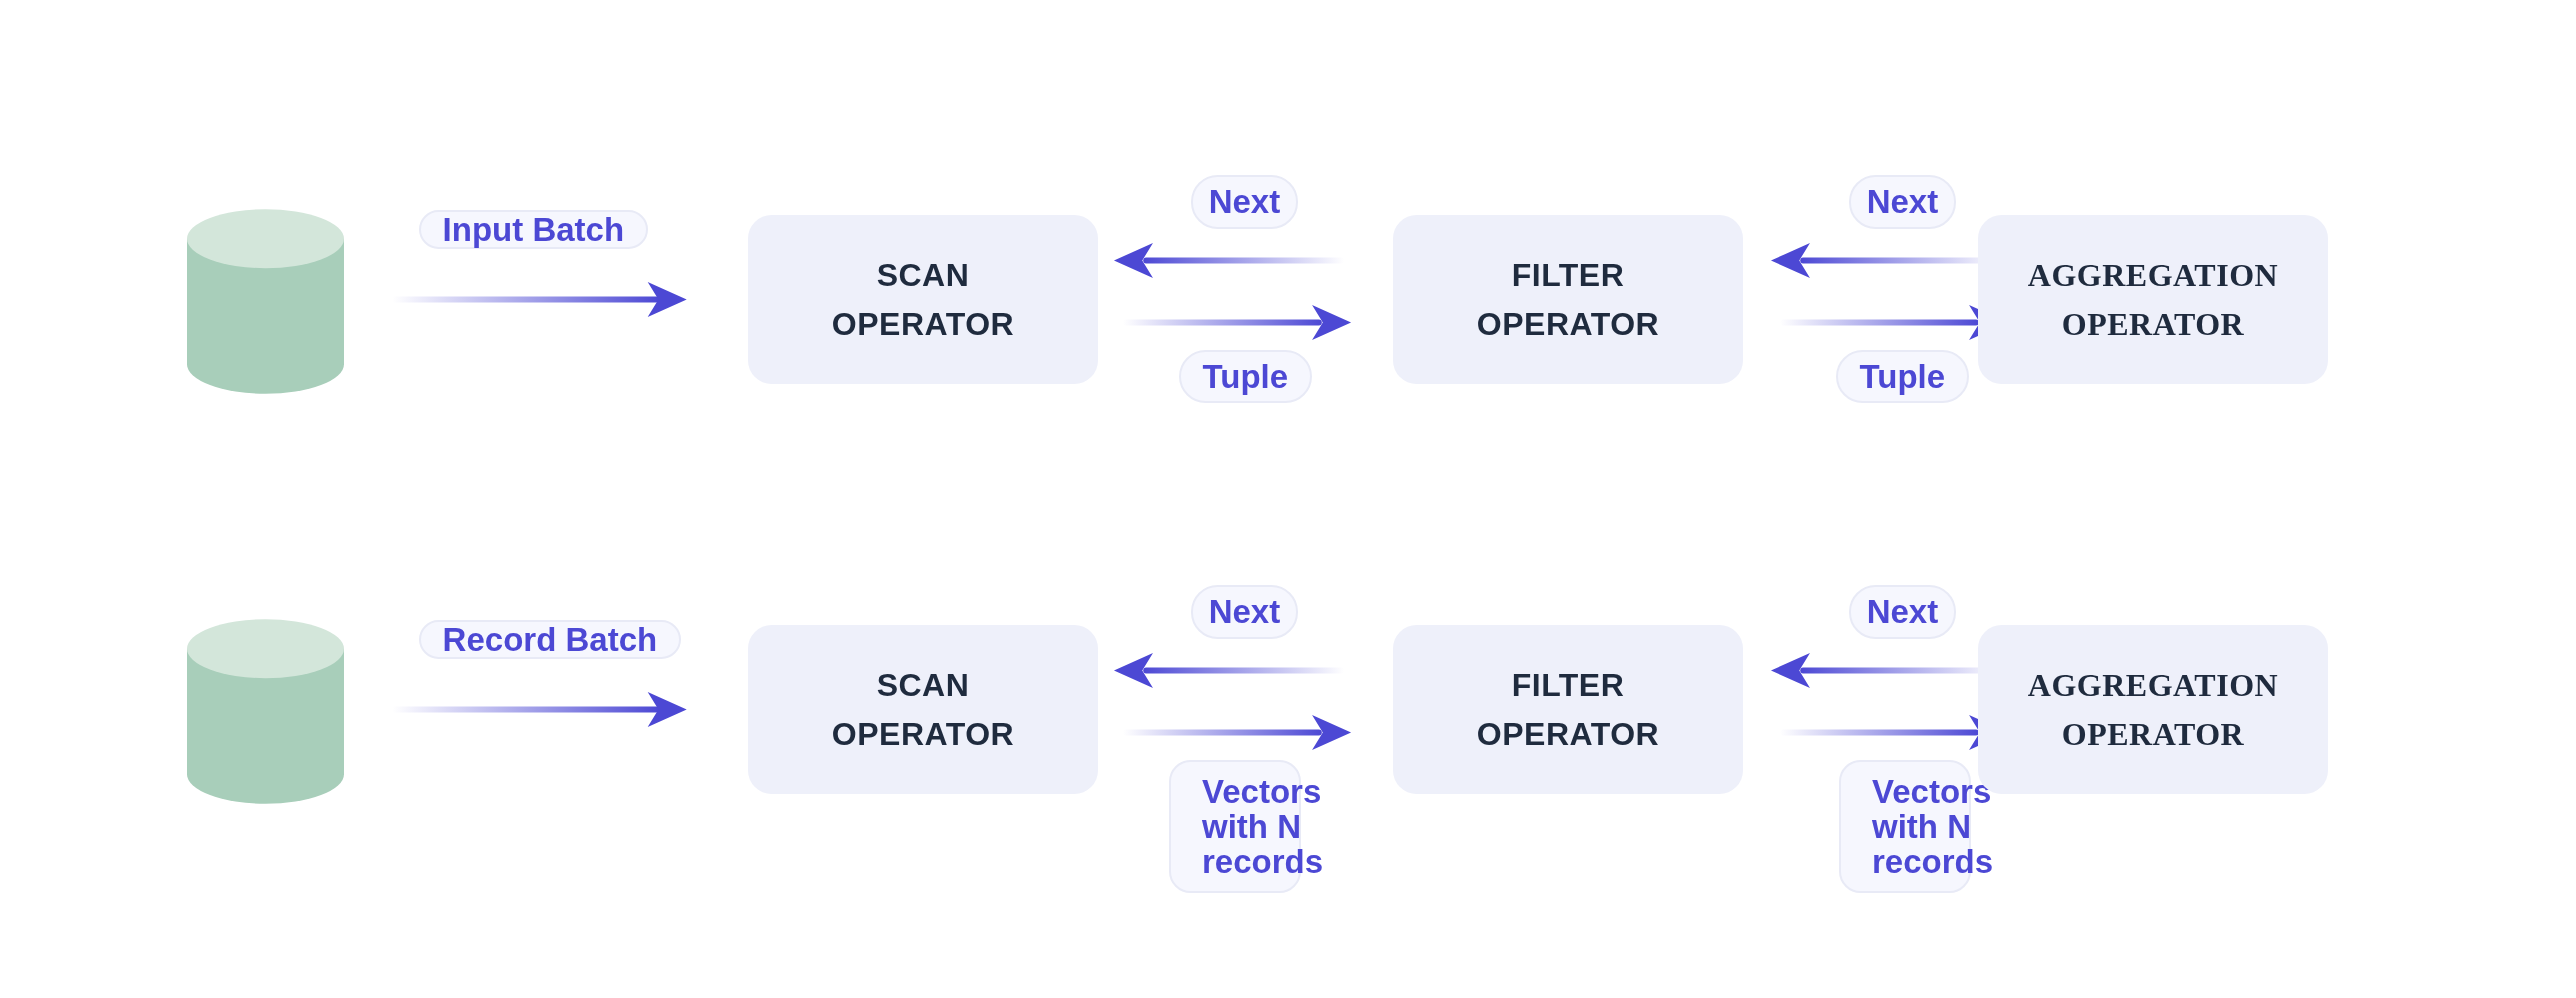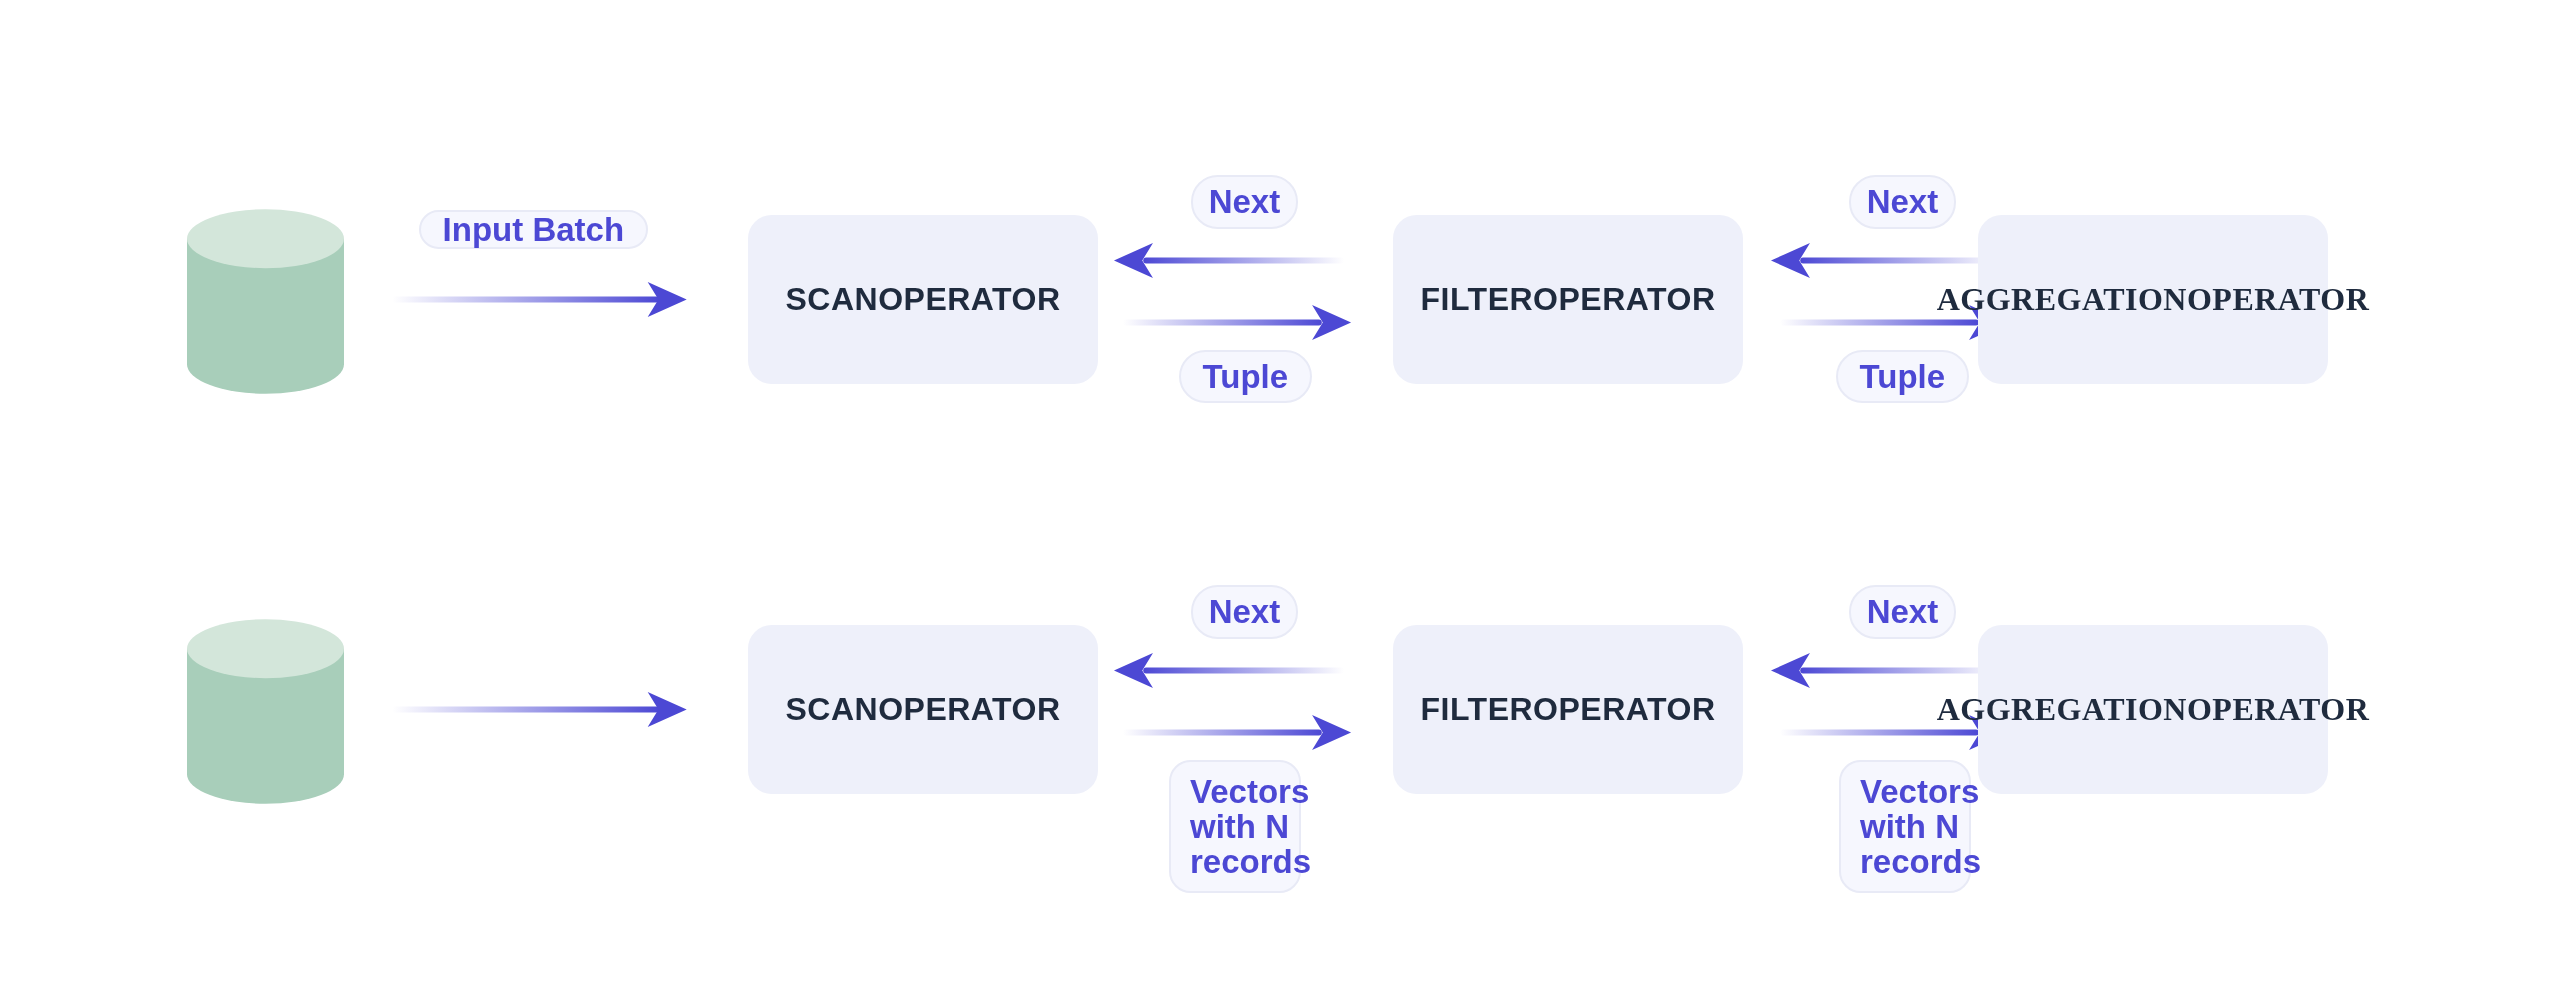--- a/index.html
+++ b/index.html
@@ -39,37 +39,37 @@
   .next-pill   { top: 175px; height: 54px; }
   .next-pill.l1 { left: 1191px; }
   .next-pill.l2 { left: 1849px; }
   .return-label { top: 350px; height: 53px; padding: 0 21.6px; }
   .return-label.l1 { left: 1179px; }
   .return-label.l2 { left: 1836px; }
   .row-b .return-label {
     width: 132px;
     height: 133px;
     border-radius: 21.6px;
-    padding: 0 19px;
+    padding: 0 31px;
     justify-content: flex-start;
     text-align: left;
     line-height: 35px;
   }
   .row-b .return-label.l1 { left: 1169px; }
   .row-b .return-label.l2 { left: 1839px; }
 
   .op-box {
     position: absolute;
     top: 215px;
     width: 350px;
     height: 169px;
     background: var(--box_fill, #eef0fa);
     border-radius: 23.6px;
     display: flex;
-    flex-direction: row;
+    flex-direction: column;
     align-items: center;
     justify-content: center;
     color: var(--box_text, #1f2b3e);
     font-weight: bold;
     font-size: 32px;
     line-height: 49px;
     letter-spacing: 0.5px;
     text-align: center;
   }
   .op-scan   { left: 748px; }
@@ -154,20 +154,21 @@
       <span>AGGREGATION</span>
       <span>OPERATOR</span>
     </div>
   </section>
 
   <section class="row row-b">
     <svg class="cylinder" width="157" height="185" viewBox="0 0 160 188">
       <path class="cyl-body" d="M0 30 L0 158 A80 30 0 0 0 160 158 L160 30 Z"></path>
       <ellipse class="cyl-top" cx="80" cy="30" rx="80" ry="30"></ellipse>
     </svg>
+    <div class="pill source-pill"><span>Record Batch</span></div>
     <svg class="arrow source-arrow" width="299" height="39" viewBox="0 0 304 40">
       <rect x="2" y="17" width="274" height="6" rx="3" fill="url(#fadeR)"></rect>
       <path class="head" d="M304 20 L264 2 L275 20 L264 38 Z"></path>
     </svg>
 
     <div class="op-box op-scan">
       <span>SCAN</span>
       <span>OPERATOR</span>
     </div>
 

